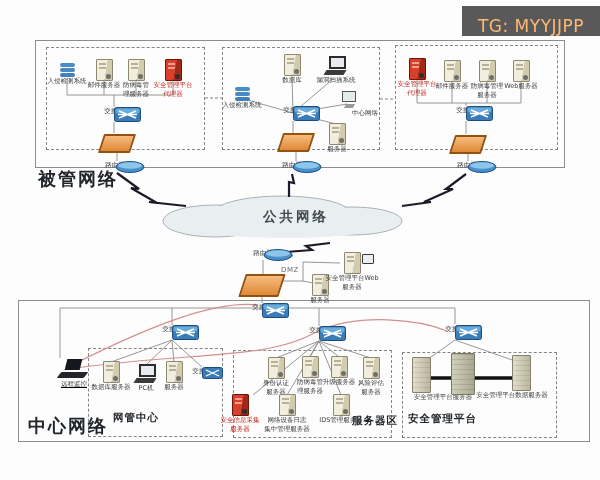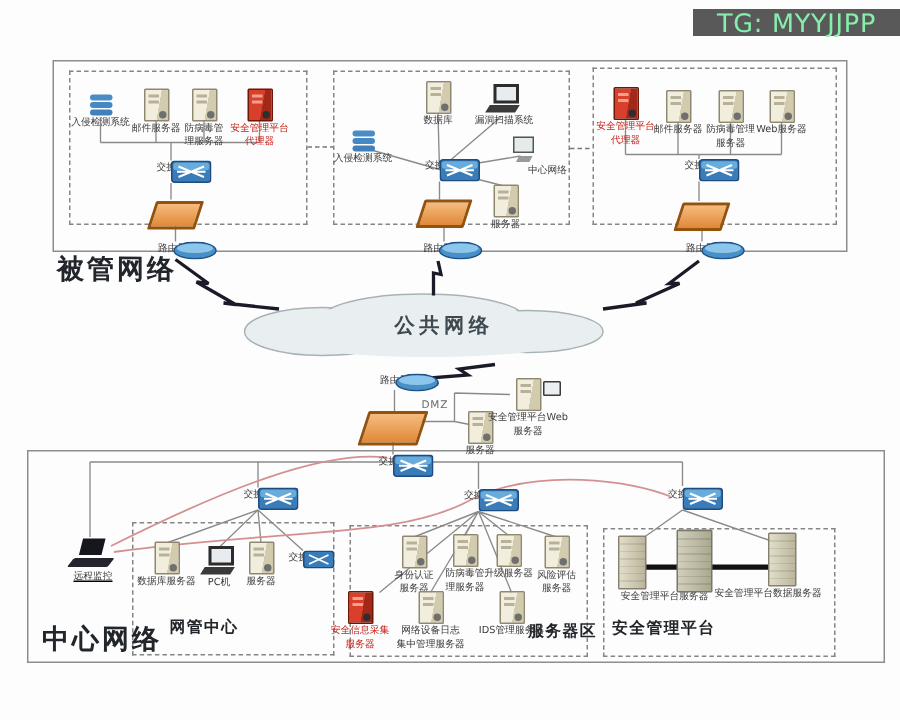--- a/index.html
+++ b/index.html
@@ -48,22 +48,22 @@
   .ic-monitor::before{content:"";position:absolute;left:3px;top:0;width:12px;height:9px;background:#e4ece8;border:1.5px solid #555;}
   .ic-monitor::after{content:"";position:absolute;left:6px;bottom:1px;width:9px;height:4px;background:#9a9a9a;transform:skewX(-28deg);}
   .ic-laptop{width:34px;height:22px;}
   .ic-laptop::before{content:"";position:absolute;left:9px;top:1px;width:15px;height:11px;background:#16161e;transform:skewX(-14deg);}
   .ic-laptop::after{content:"";position:absolute;left:2px;bottom:2px;width:27px;height:6px;background:#24242c;transform:skewX(-38deg);border-radius:1px;}
   .ic-server-mon{width:15px;height:20px;background:linear-gradient(100deg,#f2eede 58%,#d3cbae 59%);
              border:1px solid #8f8871;border-radius:1px;}
   .ic-server-mon::before{content:"";position:absolute;left:2px;top:3px;width:7px;height:2px;background:#b8b098;box-shadow:0 4px 0 #b8b098;}
   .ic-server-mon::after{content:"";position:absolute;right:-14px;top:1px;width:10px;height:8px;background:#eceff1;border:1.5px solid #3a3a3a;border-radius:1px;}
   
-  #tg-badge{position:absolute;left:462px;top:6px;width:138px;height:18px;background:#595959;color:#86efac;
-            display:flex;align-items:flex-start;justify-content:center;font-size:17px;letter-spacing:0.5px;}
+  #tg-badge{position:absolute;left:462px;top:6px;width:138px;height:30px;background:#595959;color:#fdba74;
+            display:flex;align-items:flex-end;justify-content:center;font-size:17px;letter-spacing:0.5px;}
   #wm-bar{position:absolute;left:0;top:444px;width:208px;height:33px;background:#595959;color:#fff;
           display:flex;align-items:center;padding-left:9px;font-size:16px;box-sizing:border-box;}
   svg{position:absolute;left:0;top:0;}
 </style>
 </head>
 <body>
 
 <div id="stage">
 
   <div class="box solid" style="left:35px;top:40px;width:530px;height:128px"></div>
@@ -311,21 +311,21 @@
       <div class="node" style="left: 417px; top: 324.5px;">
         <div class="ic">
           <svg width="27" height="15">
             <rect x="0.5" y="0.5" width="26" height="14" rx="2" fill="#3a7cb8" stroke="#1c4c80"></rect>
             <rect x="1.5" y="1.5" width="24" height="5" rx="2" fill="#7cc0ea" opacity="0.7"></rect>
             <path d="M5,4 L22,11 M5,11 L22,4 M4,7.5 H23" stroke="#fff" stroke-width="1.4"></path>
           </svg>
         </div>
         <div class="nlabel">交换机</div>
       </div>
-      <div class="node" style="left: 24px; top: 358px; text-decoration: underline;">
+      <div class="node" style="left: 36px; top: 358px; text-decoration: underline;">
         <div class="ic ic-laptop"></div>
         <div class="nlabel">远程监控</div>
       </div>
       <div class="node" style="left: 73px; top: 361px;">
         <div class="ic ic-server"></div>
         <div class="nlabel">数据库服务器</div>
       </div>
       <div class="node" style="left: 108px; top: 364px;">
         <div class="ic ic-pc"></div>
         <div class="nlabel">PC机</div>

